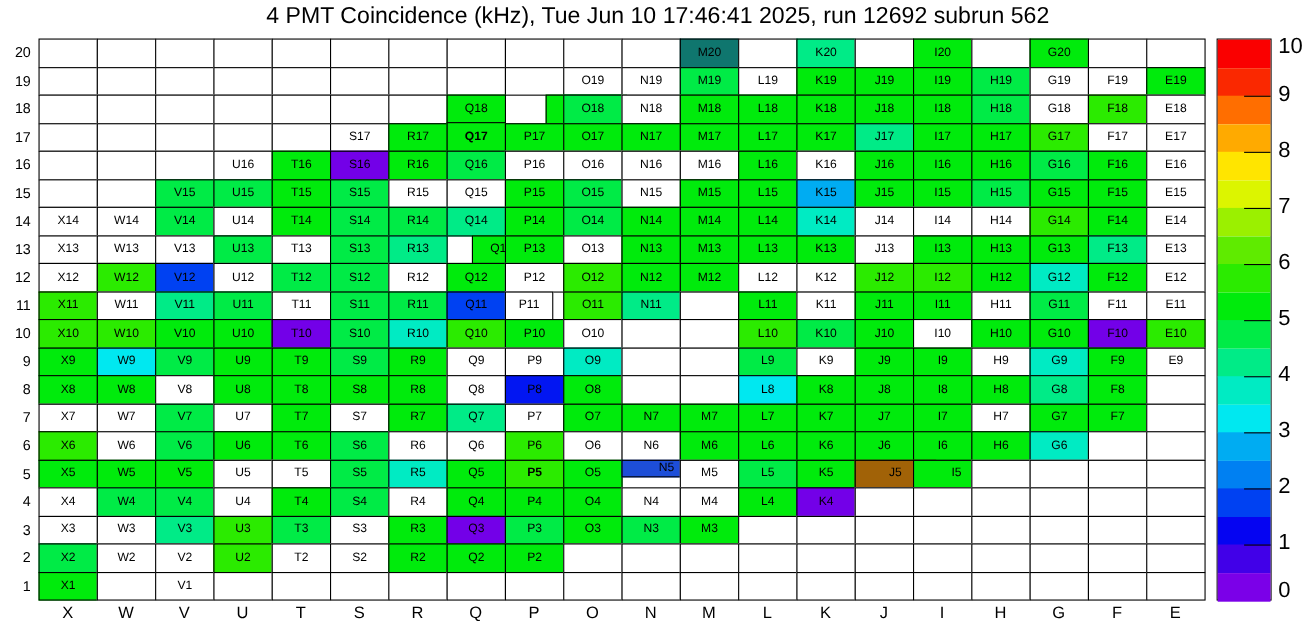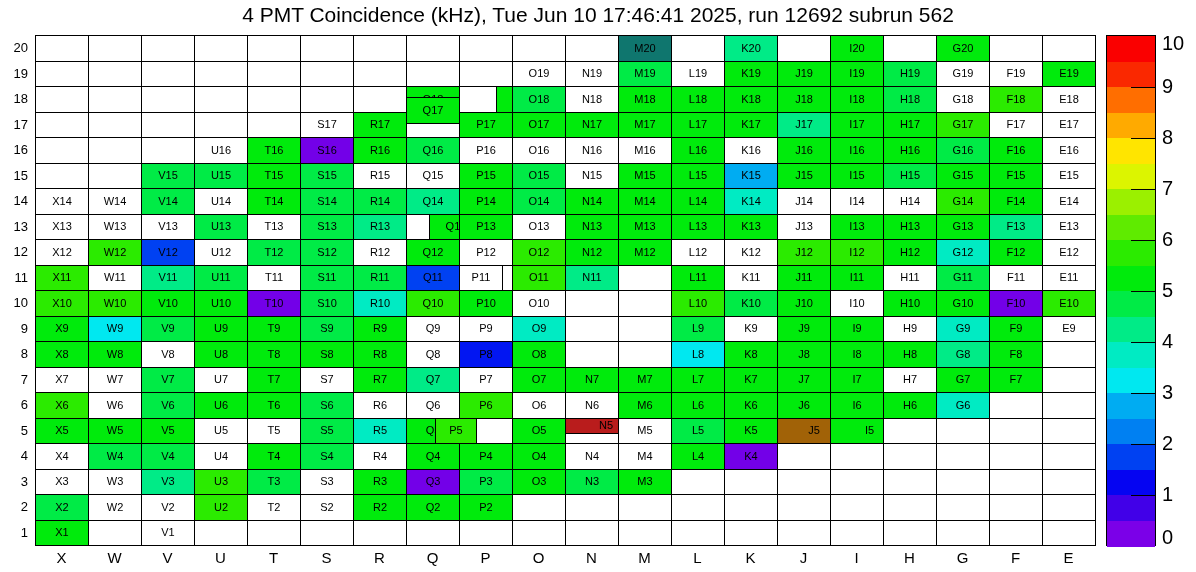--- a/index.html
+++ b/index.html
@@ -101,21 +101,21 @@
       <div class="cell" style="left: 901px; top: 51px; width: 54px; height: 26.5px; background: rgb(255, 255, 255);">G18</div>
       <div class="cell" style="left: 954px; top: 51px; width: 54px; height: 26.5px; background: rgb(43, 235, 0);">F18</div>
       <div class="cell" style="left: 1007px; top: 51px; width: 54px; height: 26.5px; background: rgb(255, 255, 255);">E18</div>
       <div class="cell" style="left: 0px; top: 76.5px; width: 54px; height: 26.5px; background: rgb(255, 255, 255);"></div>
       <div class="cell" style="left: 53px; top: 76.5px; width: 54px; height: 26.5px; background: rgb(255, 255, 255);"></div>
       <div class="cell" style="left: 106px; top: 76.5px; width: 54px; height: 26.5px; background: rgb(255, 255, 255);"></div>
       <div class="cell" style="left: 159px; top: 76.5px; width: 54px; height: 26.5px; background: rgb(255, 255, 255);"></div>
       <div class="cell" style="left: 212px; top: 76.5px; width: 54px; height: 26.5px; background: rgb(255, 255, 255);"></div>
       <div class="cell" style="left: 265px; top: 76.5px; width: 54px; height: 26.5px; background: rgb(255, 255, 255);">S17</div>
       <div class="cell" style="left: 318px; top: 76.5px; width: 54px; height: 26.5px; background: rgb(0, 235, 12);">R17</div>
-      <div class="cell" style="left: 371px; top: 62px; width: 54px; height: 26.5px; background: rgb(0, 235, 12);">Q17</div>
+      <div class="cell" style="left: 371px; top: 76px; width: 54px; height: 26.5px; background: rgb(0, 235, 12); font-weight: bold;">Q17</div>
       <div class="cell" style="left: 424px; top: 76.5px; width: 54px; height: 26.5px; background: rgb(0, 235, 12);">P17</div>
       <div class="cell" style="left: 477px; top: 76.5px; width: 54px; height: 26.5px; background: rgb(0, 235, 12);">O17</div>
       <div class="cell" style="left: 530px; top: 76.5px; width: 54px; height: 26.5px; background: rgb(0, 235, 12);">N17</div>
       <div class="cell" style="left: 583px; top: 76.5px; width: 54px; height: 26.5px; background: rgb(0, 235, 12);">M17</div>
       <div class="cell" style="left: 636px; top: 76.5px; width: 54px; height: 26.5px; background: rgb(0, 235, 12);">L17</div>
       <div class="cell" style="left: 689px; top: 76.5px; width: 54px; height: 26.5px; background: rgb(0, 235, 12);">K17</div>
       <div class="cell" style="left: 742px; top: 76.5px; width: 54px; height: 26.5px; background: rgb(0, 235, 135);">J17</div>
       <div class="cell" style="left: 795px; top: 76.5px; width: 54px; height: 26.5px; background: rgb(0, 235, 12);">I17</div>
       <div class="cell" style="left: 848px; top: 76.5px; width: 54px; height: 26.5px; background: rgb(0, 235, 12);">H17</div>
       <div class="cell" style="left: 901px; top: 76.5px; width: 54px; height: 26.5px; background: rgb(43, 235, 0);">G17</div>
@@ -342,23 +342,23 @@
       <div class="cell" style="left: 954px; top: 357px; width: 54px; height: 26.5px; background: rgb(255, 255, 255);"></div>
       <div class="cell" style="left: 1007px; top: 357px; width: 54px; height: 26.5px; background: rgb(255, 255, 255);"></div>
       <div class="cell" style="left: 0px; top: 382.5px; width: 54px; height: 26.5px; background: rgb(0, 235, 12);">X5</div>
       <div class="cell" style="left: 53px; top: 382.5px; width: 54px; height: 26.5px; background: rgb(0, 235, 12);">W5</div>
       <div class="cell" style="left: 106px; top: 382.5px; width: 54px; height: 26.5px; background: rgb(0, 235, 12);">V5</div>
       <div class="cell" style="left: 159px; top: 382.5px; width: 54px; height: 26.5px; background: rgb(255, 255, 255);">U5</div>
       <div class="cell" style="left: 212px; top: 382.5px; width: 54px; height: 26.5px; background: rgb(255, 255, 255);">T5</div>
       <div class="cell" style="left: 265px; top: 382.5px; width: 54px; height: 26.5px; background: rgb(0, 235, 70);">S5</div>
       <div class="cell" style="left: 318px; top: 382.5px; width: 54px; height: 26.5px; background: rgb(0, 235, 195);">R5</div>
       <div class="cell" style="left: 371px; top: 382.5px; width: 54px; height: 26.5px; background: rgb(0, 235, 12);">Q5</div>
-      <div class="cell" style="left: 400px; top: 382.5px; width: 42px; height: 26.5px; background: rgb(43, 235, 0);">P5</div>
+      <div class="cell" style="left: 424px; top: 382.5px; width: 54px; height: 26.5px; background: rgb(43, 235, 0); font-weight: bold;">P5</div>
       <div class="cell" style="left: 477px; top: 382.5px; width: 54px; height: 26.5px; background: rgb(0, 235, 12);">O5</div>
-      <div class="cell" style="left: 530px; top: 382.5px; width: 54px; height: 16px; background: #b91c1c; padding-left: 28px;">N5</div>
+      <div class="cell" style="left: 530px; top: 382.5px; width: 54px; height: 16px; background: #1d4ed8; padding-left: 28px;">N5</div>
       <div class="cell" style="left: 583px; top: 382.5px; width: 54px; height: 26.5px; background: rgb(255, 255, 255);">M5</div>
       <div class="cell" style="left: 636px; top: 382.5px; width: 54px; height: 26.5px; background: rgb(0, 235, 70);">L5</div>
       <div class="cell" style="left: 689px; top: 382.5px; width: 54px; height: 26.5px; background: rgb(0, 235, 12);">K5</div>
       <div class="cell" style="left: 742px; top: 382.5px; width: 74px; height: 26.5px; background: #a16207;">J5</div>
       <div class="cell" style="left: 795px; top: 382.5px; width: 54px; height: 26.5px; background: rgb(0, 235, 12); padding-left: 25px;">I5</div>
       <div class="cell" style="left: 848px; top: 382.5px; width: 54px; height: 26.5px; background: rgb(255, 255, 255);"></div>
       <div class="cell" style="left: 901px; top: 382.5px; width: 54px; height: 26.5px; background: rgb(255, 255, 255);"></div>
       <div class="cell" style="left: 954px; top: 382.5px; width: 54px; height: 26.5px; background: rgb(255, 255, 255);"></div>
       <div class="cell" style="left: 1007px; top: 382.5px; width: 54px; height: 26.5px; background: rgb(255, 255, 255);"></div>
       <div class="cell" style="left: 0px; top: 408px; width: 54px; height: 26.5px; background: rgb(255, 255, 255);">X4</div>

